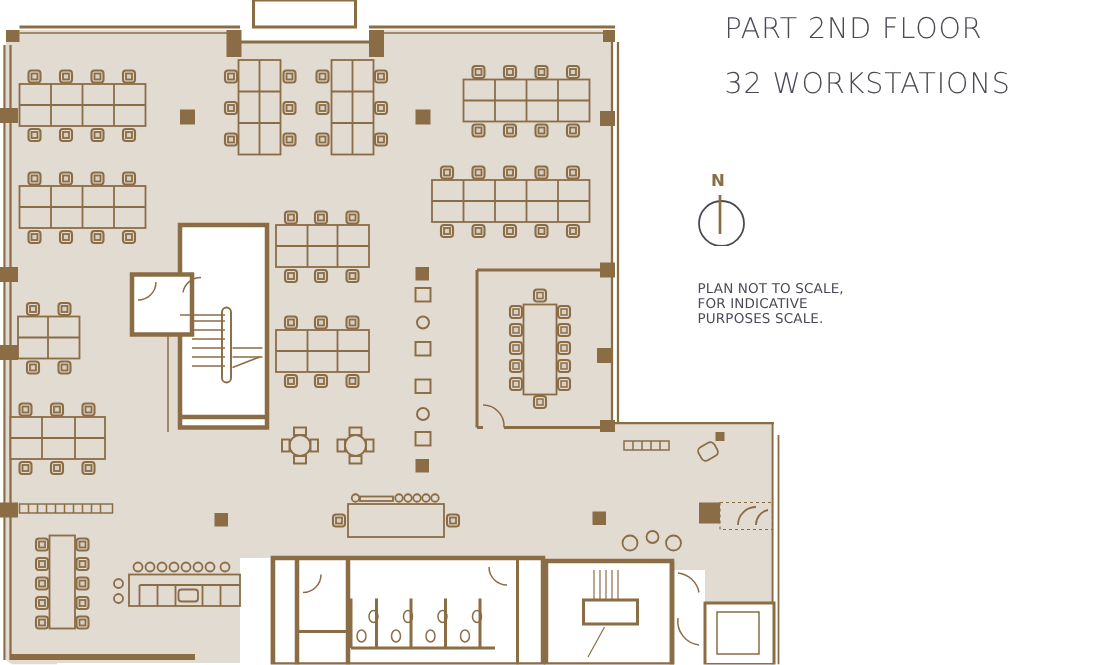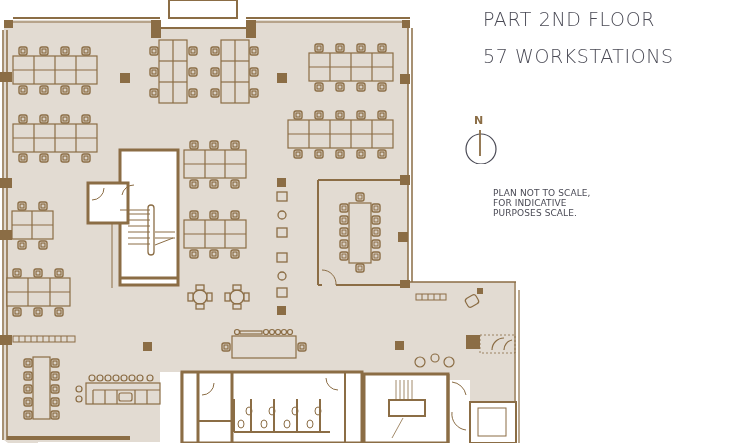--- a/index.html
+++ b/index.html
@@ -4,21 +4,21 @@
 <style>
   html,body{margin:0;padding:0;background:#ffffff;}
   body{width:744px;height:443px;position:relative;overflow:hidden;font-family:"Liberation Sans",sans-serif;}
   #plan{position:absolute;left:0;top:0;}
   .title{position:absolute;left:483px;font-family:"DejaVu Sans",sans-serif;font-weight:300;color:#4a4a55;font-size:19px;letter-spacing:0.6px;white-space:nowrap;}
   #t1{top:8px;}
   #t2{top:45px;}
   #north-label{position:absolute;left:474px;top:114px;font-size:11px;font-weight:bold;color:#8b6d45;font-family:"DejaVu Sans",sans-serif;}
   #compass{position:absolute;left:464px;top:128px;}
   #disclaimer{position:absolute;left:465px;top:188px;font-size:9px;line-height:10px;color:#4a4a55;font-family:"DejaVu Sans",sans-serif;letter-spacing:0.1px;}
-  #disclaimer div{white-space:nowrap;margin-left:28px;}
+  #disclaimer div{white-space:nowrap;}
 </style>
 </head>
 <body>
 
 <svg id="plan" width="744" height="443" viewBox="0 0 744 443" xmlns="http://www.w3.org/2000/svg">
   <defs>
     <g id="chair">
       <rect x="-4" y="-4" width="8" height="8" rx="2" fill="#e2dbd2" stroke="#8b6d45" stroke-width="1.4"></rect>
       <rect x="-2" y="-2" width="4" height="4" fill="#d8cfc3"></rect>
     </g>
@@ -372,21 +372,21 @@
     <rect x="466" y="296" width="12" height="10" rx="3" transform="rotate(-30 472 301)"></rect>
     <ellipse cx="420" cy="362" rx="5" ry="5"></ellipse>
     <circle cx="435" cy="358" r="4"></circle>
     <ellipse cx="449" cy="362" rx="5" ry="5"></ellipse>
     <path d="M492,350 A12,12 0 0 1 504,338 M504,350 A10,10 0 0 1 512,340" fill="none"></path>
     <rect x="480" y="335" width="35" height="18" fill="none" stroke-width="0.8" stroke-dasharray="2,2"></rect>
   </g>
 </svg>
 
 <div class="title" id="t1">PART 2ND FLOOR</div>
-<div class="title" id="t2">57 WORKSTATIONS</div>
+<div class="title" id="t2">32 WORKSTATIONS</div>
 
 <div id="north-label">N</div>
 <svg id="compass" width="36" height="36" viewBox="0 0 36 36">
   <circle cx="17" cy="21" r="15" fill="none" stroke="#4a4a55" stroke-width="1.2"></circle>
   <line x1="16" y1="2" x2="16" y2="28" stroke="#8b6d45" stroke-width="1.8"></line>
 </svg>
 
 <div id="disclaimer">
   <div>PLAN NOT TO SCALE,</div>
   <div>FOR INDICATIVE</div>

